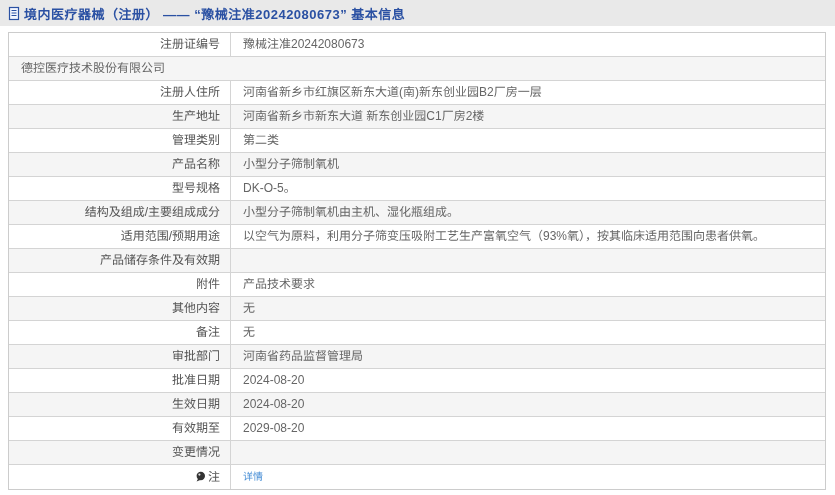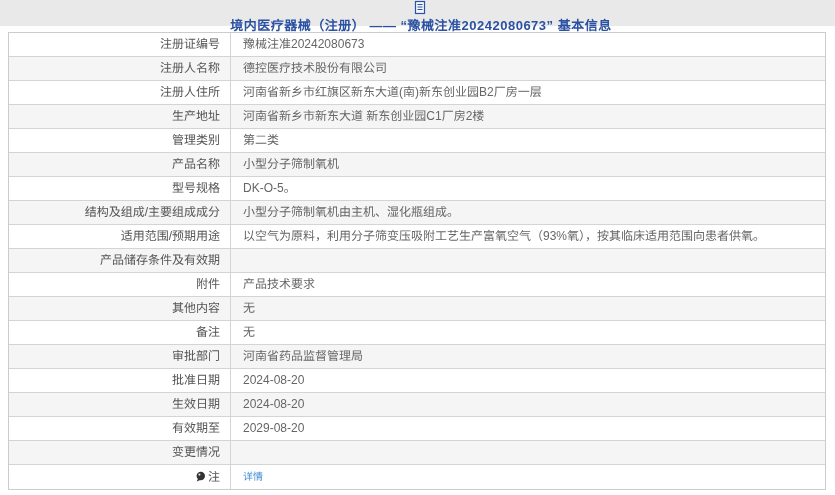--- a/index.html
+++ b/index.html
@@ -12,21 +12,20 @@
   
   .header-bar {
     width: 835px; height: 26px;
     background: #e9e9e9;
     display: flex; align-items: center;
     padding-left: 7px;
     font-size: 13px;
     color: #2b51a3;
     font-weight: bold;
     letter-spacing: 0.5px;
-    flex-direction: column;
   }
   .doc-icon {
     display: inline-flex; align-items: center;
     margin-right: 3px;
   }
   .doc-icon svg { display: block; }
   
   .info-table {
     position: absolute;
     left: 8px; top: 32px;
@@ -98,24 +97,20 @@
 
       <span>注册证编号</span>
     </div>
     <div class="cell-value">
       <span>豫械注准20242080673</span>
 
     </div>
   </div>
 
   <div class="info-row">
-    <div class="cell-label">
-
-      <span>注册人名称</span>
-    </div>
     <div class="cell-value">
       <span>德控医疗技术股份有限公司</span>
 
     </div>
   </div>
 
   <div class="info-row">
     <div class="cell-label">
 
       <span>注册人住所</span>

